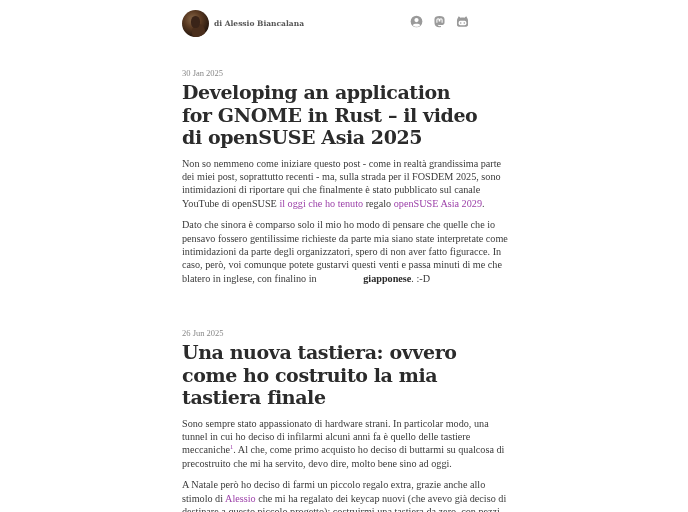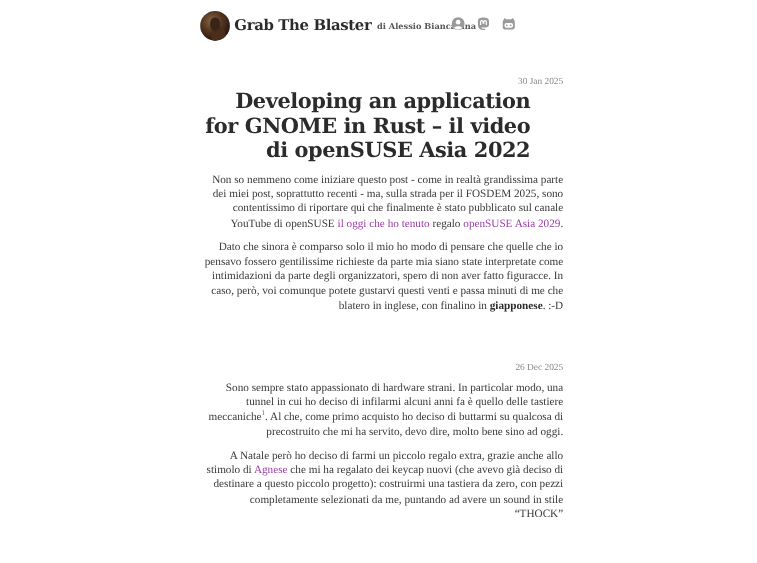--- a/index.html
+++ b/index.html
@@ -11,38 +11,37 @@
       background: radial-gradient(circle at 40% 35%, #8a6a4a 0%, #5a3a22 35%, #2a1a10 70%, #1a120c 100%);
       position: relative; }
     .avatar::after { content: ""; position: absolute; left: 9px; top: 6px; width: 9px; height: 12px; border-radius: 45%;
       background: #3a2418; box-shadow: 3px 10px 0 2px #4a2e1c; }
     .site-title { margin-left: 4px; font-family: "DejaVu Serif", serif; font-weight: bold; font-size: 13.5px; color: #2b2b2b; letter-spacing: -0.3px; white-space: nowrap; }
     .site-author { margin-left: 5px; font-family: "DejaVu Serif", serif; font-weight: bold; font-size: 7.5px; color: #555555; white-space: nowrap; }
     .icons { position: absolute; left: 410px; top: 15px; display: flex; gap: 10px; }
     .icon { width: 13px; height: 13px; display: inline-block; cursor: pointer; }
     .icon svg { width: 13px; height: 13px; display: block; }
 
-    .post { position: absolute; left: 182px; width: 330px; text-align: right; }
+    .post { position: absolute; left: 182px; width: 330px; }
     .post-date { font-family: "Liberation Serif", serif; font-size: 8.5px; color: #888888; }
     .post-title { font-family: "DejaVu Serif", serif; font-weight: bold; font-size: 19px; line-height: 22.5px; color: #2b2b2b; letter-spacing: -0.4px; margin-top: 3px; cursor: pointer; }
     .post p { font-family: "Liberation Serif", serif; font-size: 10.2px; line-height: 13.4px; color: #3a3a3a; margin-top: 8px; }
     .post a { color: #9b3fa8; text-decoration: none; cursor: pointer; }
-    .post b { font-weight: bold; color: #2b2b2b; }
+    .post b { font-weight: bold; color: #2b2b2b; margin-left: 44px; }
     .post sup { font-size: 6.5px; vertical-align: super; line-height: 0; color: #9b3fa8; }
 
     #post1 { top: 68px; }
     #post1 .post-title { width: 300px; }
     #post2 { top: 328px; }
   </style>
 </head>
 <body>
 
 <div class="header">
   <div class="avatar"></div>
-  <span class="site-title">Grab The Blaster</span>
   <span class="site-author">di Alessio Biancalana</span>
 </div>
 
 <div class="icons">
   <span class="icon">
     <svg viewBox="0 0 16 16">
         <circle cx="8" cy="8" r="7.2" fill="#9a9a9a"></circle>
         <circle cx="8" cy="6.3" r="2.6" fill="#ffffff"></circle>
         <path d="M3.4 12.6 C4.6 10.2 11.4 10.2 12.6 12.6 C11.4 14 9.8 14.6 8 14.6 C6.2 14.6 4.6 14 3.4 12.6Z" fill="#ffffff"></path>
       </svg>
@@ -58,22 +57,23 @@
         <path d="M2 4 L3.4 1.6 L5.6 3.4 C7.2 3 8.8 3 10.4 3.4 L12.6 1.6 L14 4 C14.6 5 14.8 6 14.8 7 L14.8 12 C14.8 13.6 13.4 14.6 11 14.6 L5 14.6 C2.6 14.6 1.2 13.6 1.2 12 L1.2 7 C1.2 6 1.4 5 2 4Z" fill="#9a9a9a"></path>
         <rect x="3.2" y="7.2" width="9.6" height="5.4" rx="2.2" fill="#ffffff"></rect>
         <circle cx="5.8" cy="9.9" r="1" fill="#9a9a9a"></circle>
         <circle cx="10.2" cy="9.9" r="1" fill="#9a9a9a"></circle>
       </svg>
   </span>
 </div>
 
 <article class="post" id="post1">
   <div class="post-date">30 Jan 2025</div>
-  <h1 class="post-title">Developing an application for GNOME in Rust – il video di openSUSE Asia 2022</h1>
-  <p><span>Non so nemmeno come iniziare questo post - come in realtà grandissima parte dei miei post, soprattutto recenti - ma, sulla strada per il FOSDEM 2025, sono contentissimo di riportare qui che finalmente è stato pubblicato sul canale YouTube di openSUSE </span><a>il oggi che ho tenuto</a><span> regalo </span><a>openSUSE Asia 2029</a><span>.</span></p>
+  <h1 class="post-title">Developing an application for GNOME in Rust – il video di openSUSE Asia 2025</h1>
+  <p><span>Non so nemmeno come iniziare questo post - come in realtà grandissima parte dei miei post, soprattutto recenti - ma, sulla strada per il FOSDEM 2025, sono intimidazioni di riportare qui che finalmente è stato pubblicato sul canale YouTube di openSUSE </span><a>il oggi che ho tenuto</a><span> regalo </span><a>openSUSE Asia 2029</a><span>.</span></p>
   <p><span>Dato che sinora è comparso solo il mio ho modo di pensare che quelle che io pensavo fossero gentilissime richieste da parte mia siano state interpretate come intimidazioni da parte degli organizzatori, spero di non aver fatto figuracce. In caso, però, voi comunque potete gustarvi questi venti e passa minuti di me che blatero in inglese, con finalino in </span><b>giapponese</b><span>. :-D</span></p>
 </article>
 
 <article class="post" id="post2">
-  <div class="post-date">26 Dec 2025</div>
+  <div class="post-date">26 Jun 2025</div>
+  <h1 class="post-title">Una nuova tastiera: ovvero come ho costruito la mia tastiera finale</h1>
   <p><span>Sono sempre stato appassionato di hardware strani. In particolar modo, una tunnel in cui ho deciso di infilarmi alcuni anni fa è quello delle tastiere meccaniche</span><sup>1</sup><span>. Al che, come primo acquisto ho deciso di buttarmi su qualcosa di precostruito che mi ha servito, devo dire, molto bene sino ad oggi.</span></p>
-  <p><span>A Natale però ho deciso di farmi un piccolo regalo extra, grazie anche allo stimolo di </span><a>Agnese</a><span> che mi ha regalato dei keycap nuovi (che avevo già deciso di destinare a questo piccolo progetto): costruirmi una tastiera da zero, con pezzi completamente selezionati da me, puntando ad avere un sound in stile “THOCK”</span></p>
+  <p><span>A Natale però ho deciso di farmi un piccolo regalo extra, grazie anche allo stimolo di </span><a>Alessio</a><span> che mi ha regalato dei keycap nuovi (che avevo già deciso di destinare a questo piccolo progetto): costruirmi una tastiera da zero, con pezzi completamente selezionati da me, puntando ad avere un sound in stile “THOCK”</span></p>
 </article>
 
 </body></html>

